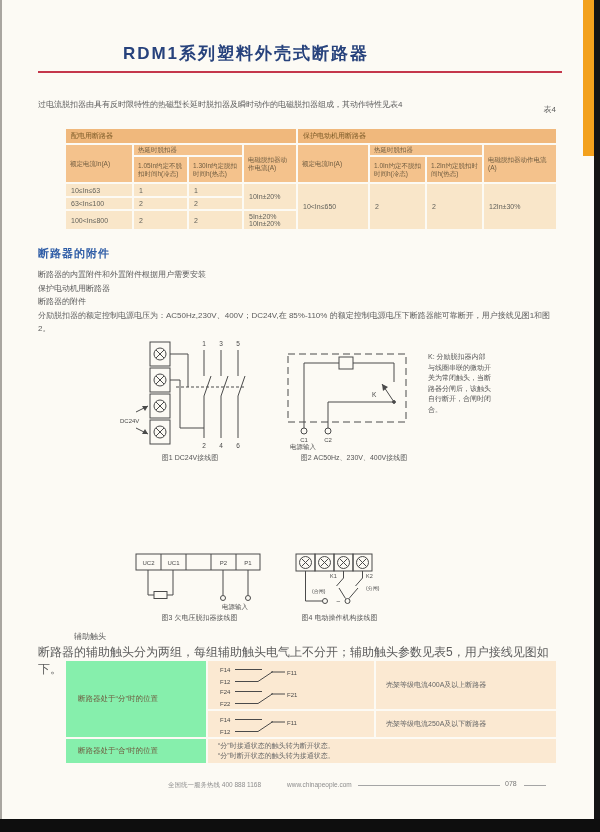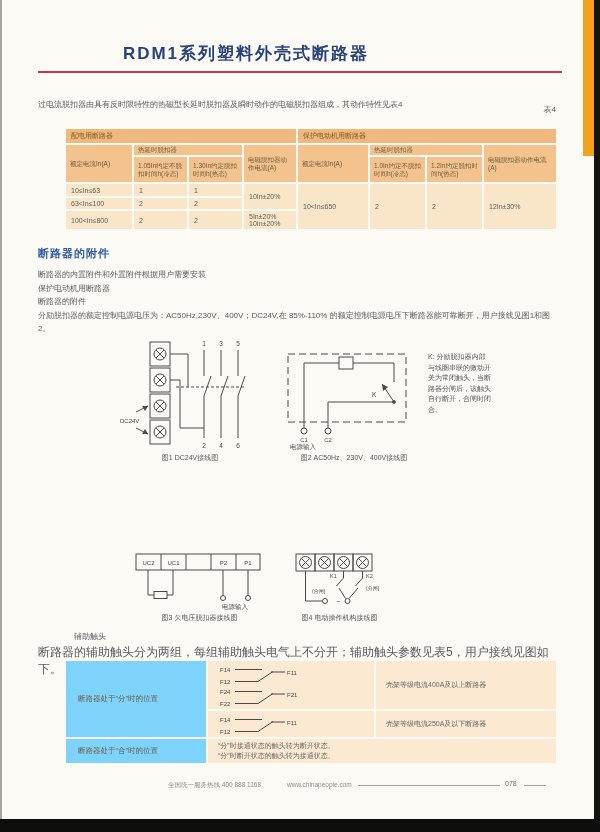--- a/index.html
+++ b/index.html
@@ -36,21 +36,21 @@
   .figcap{font-size:7px;color:#555;text-align:center;}
   .fignote{left:428px;top:352px;width:64px;font-size:7px;line-height:10.5px;color:#555;}
 
   svg text{font-family:"Liberation Sans",sans-serif;fill:#4a4a4a;}
   .wire{stroke:#4a4a4a;stroke-width:1;fill:none;}
 
   .auxhead{left:38px;top:631px;font-size:8px;color:#5c5c5c;margin-left:36px;}
   .auxp{left:38px;top:644px;width:524px;font-size:12px;color:#5c5c5c;}
   .auxt{left:64px;top:659px;width:492px;}
   .auxt td{border:2px solid #fcfaf4;vertical-align:middle;}
-  .auxt .lbl{background:#7dd3fc;color:#6f5c40;font-size:7.5px;padding-left:12px;}
+  .auxt .lbl{background:#86efac;color:#6f5c40;font-size:7.5px;padding-left:12px;}
   .auxt .ct{background:#fbe9d2;color:#666;font-size:7px;padding:2px 10px;}
 
   .ft{font-size:6.5px;color:#8d8d8d;}
   .ftline{height:1px;background:#a5a5a5;}
 </style>
 </head>
 <body>
 
 <div class="page">
 

